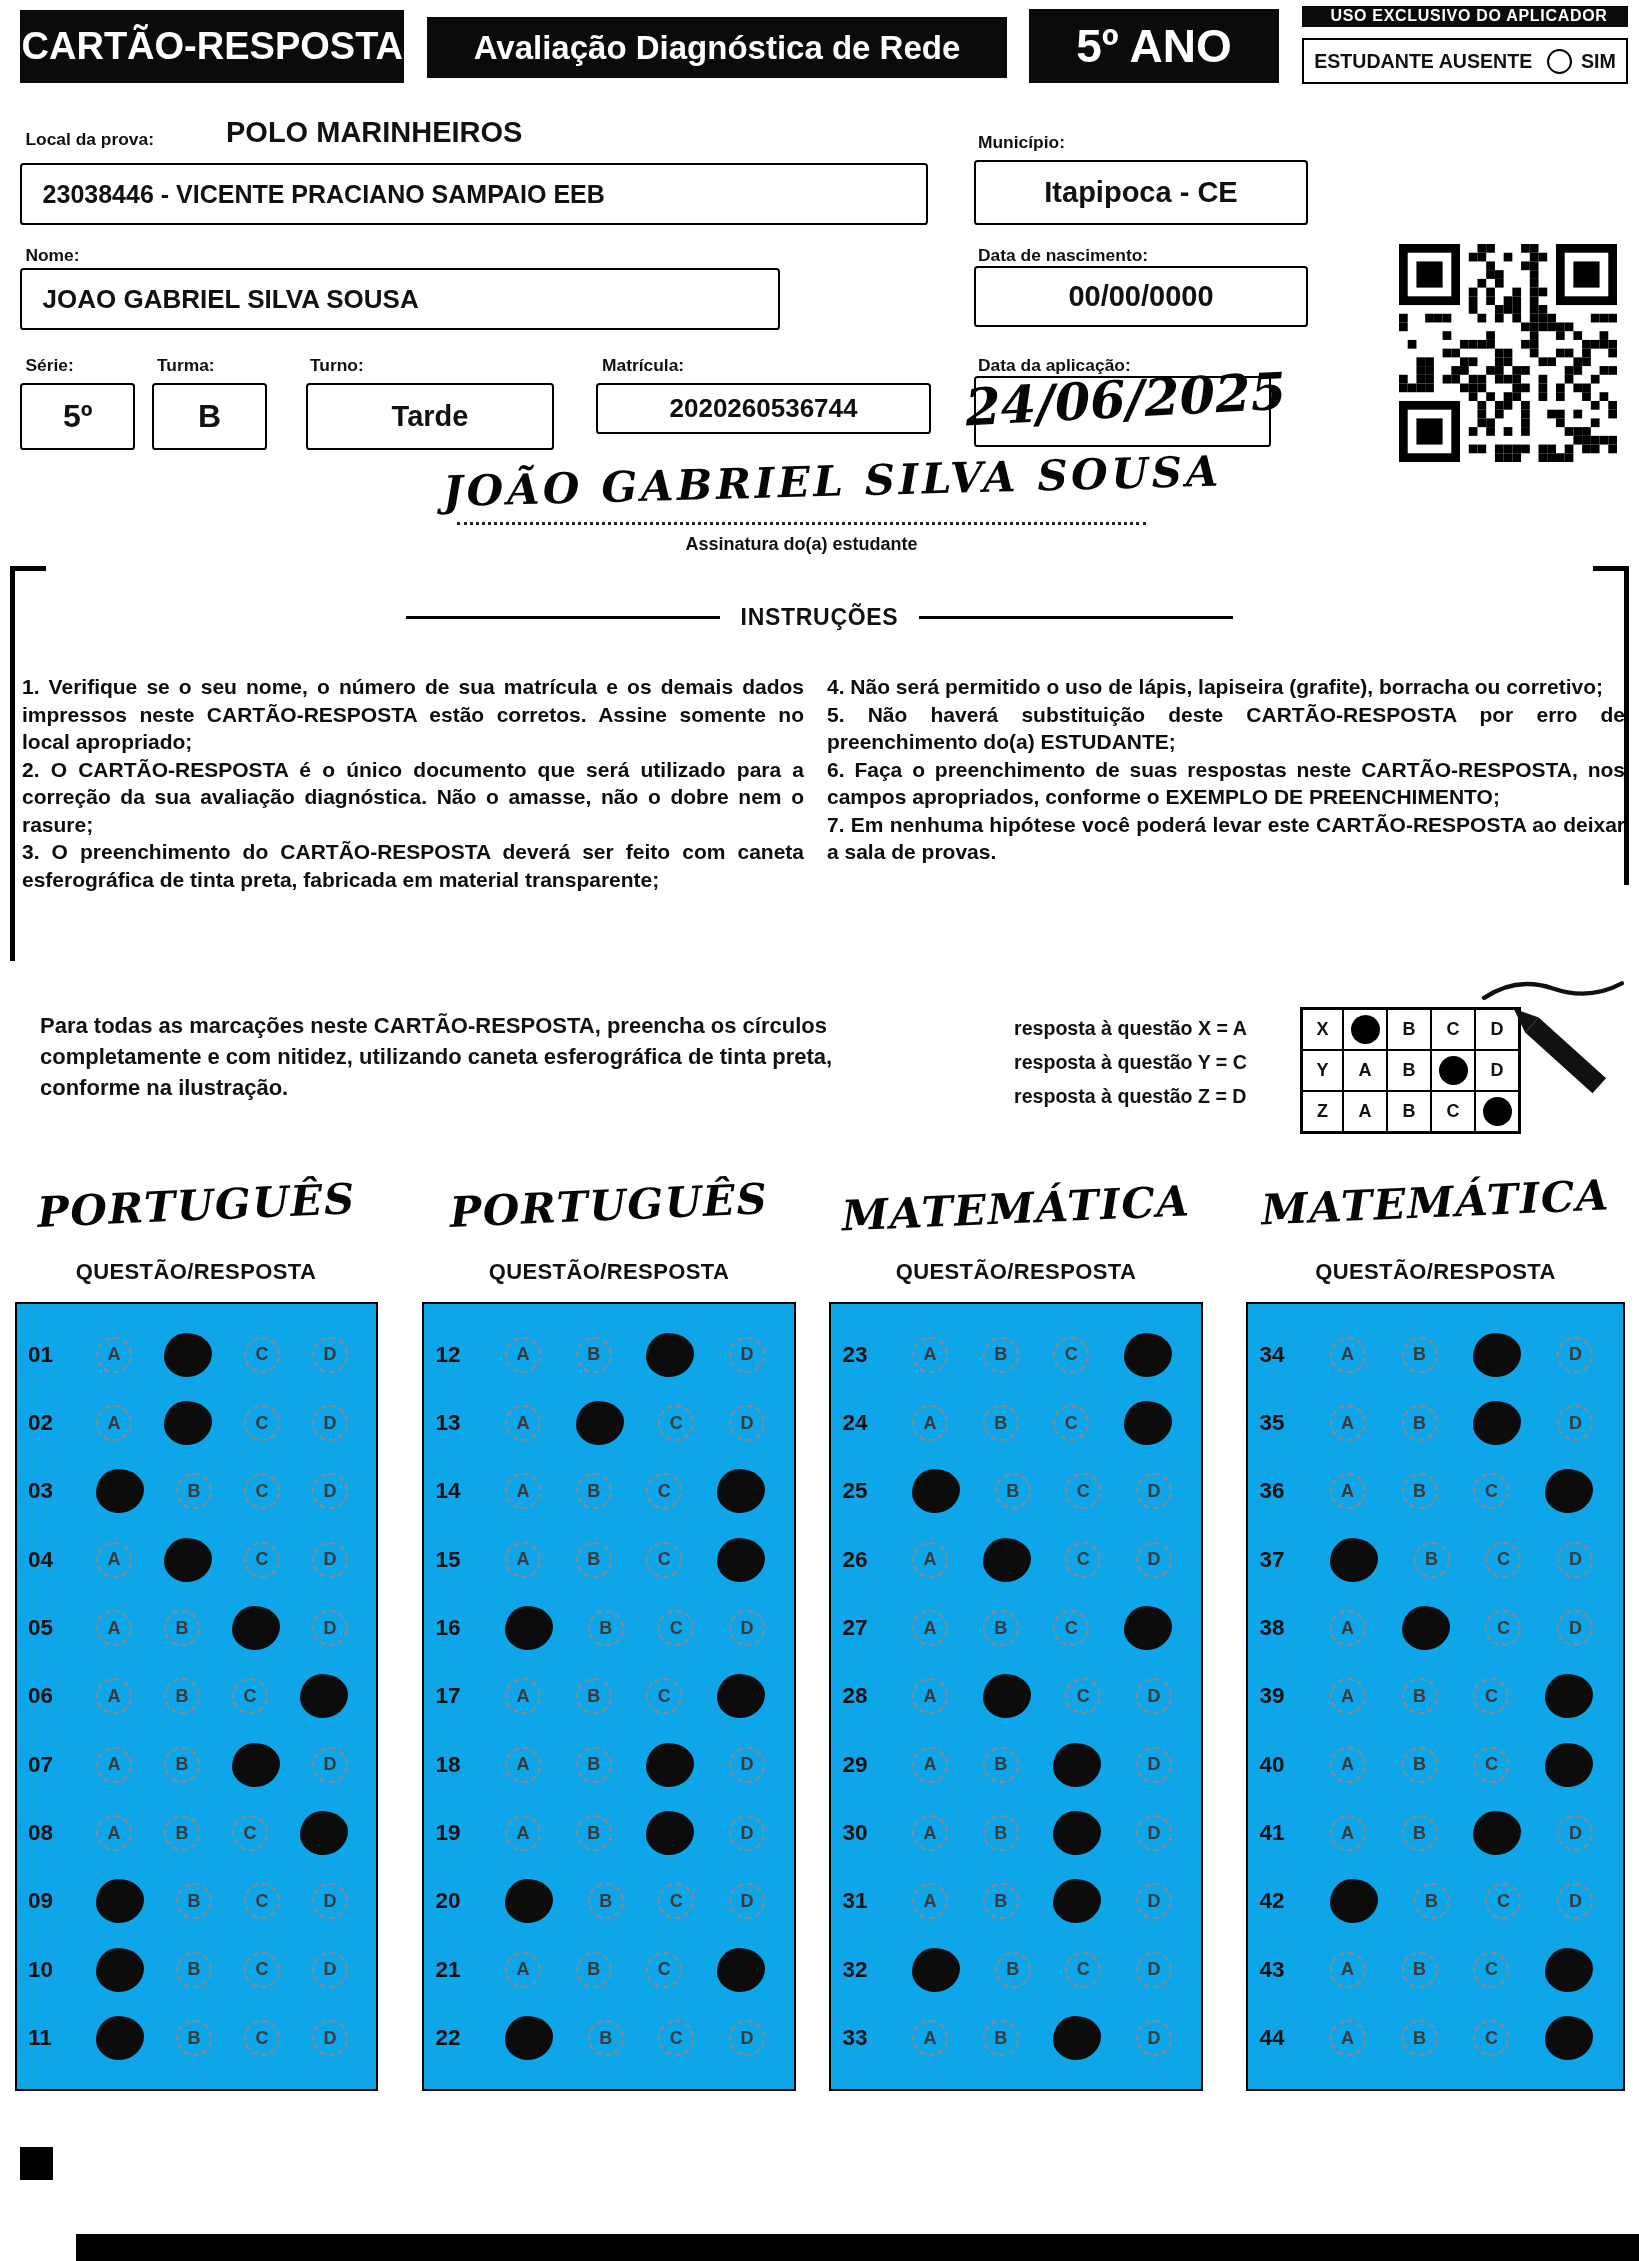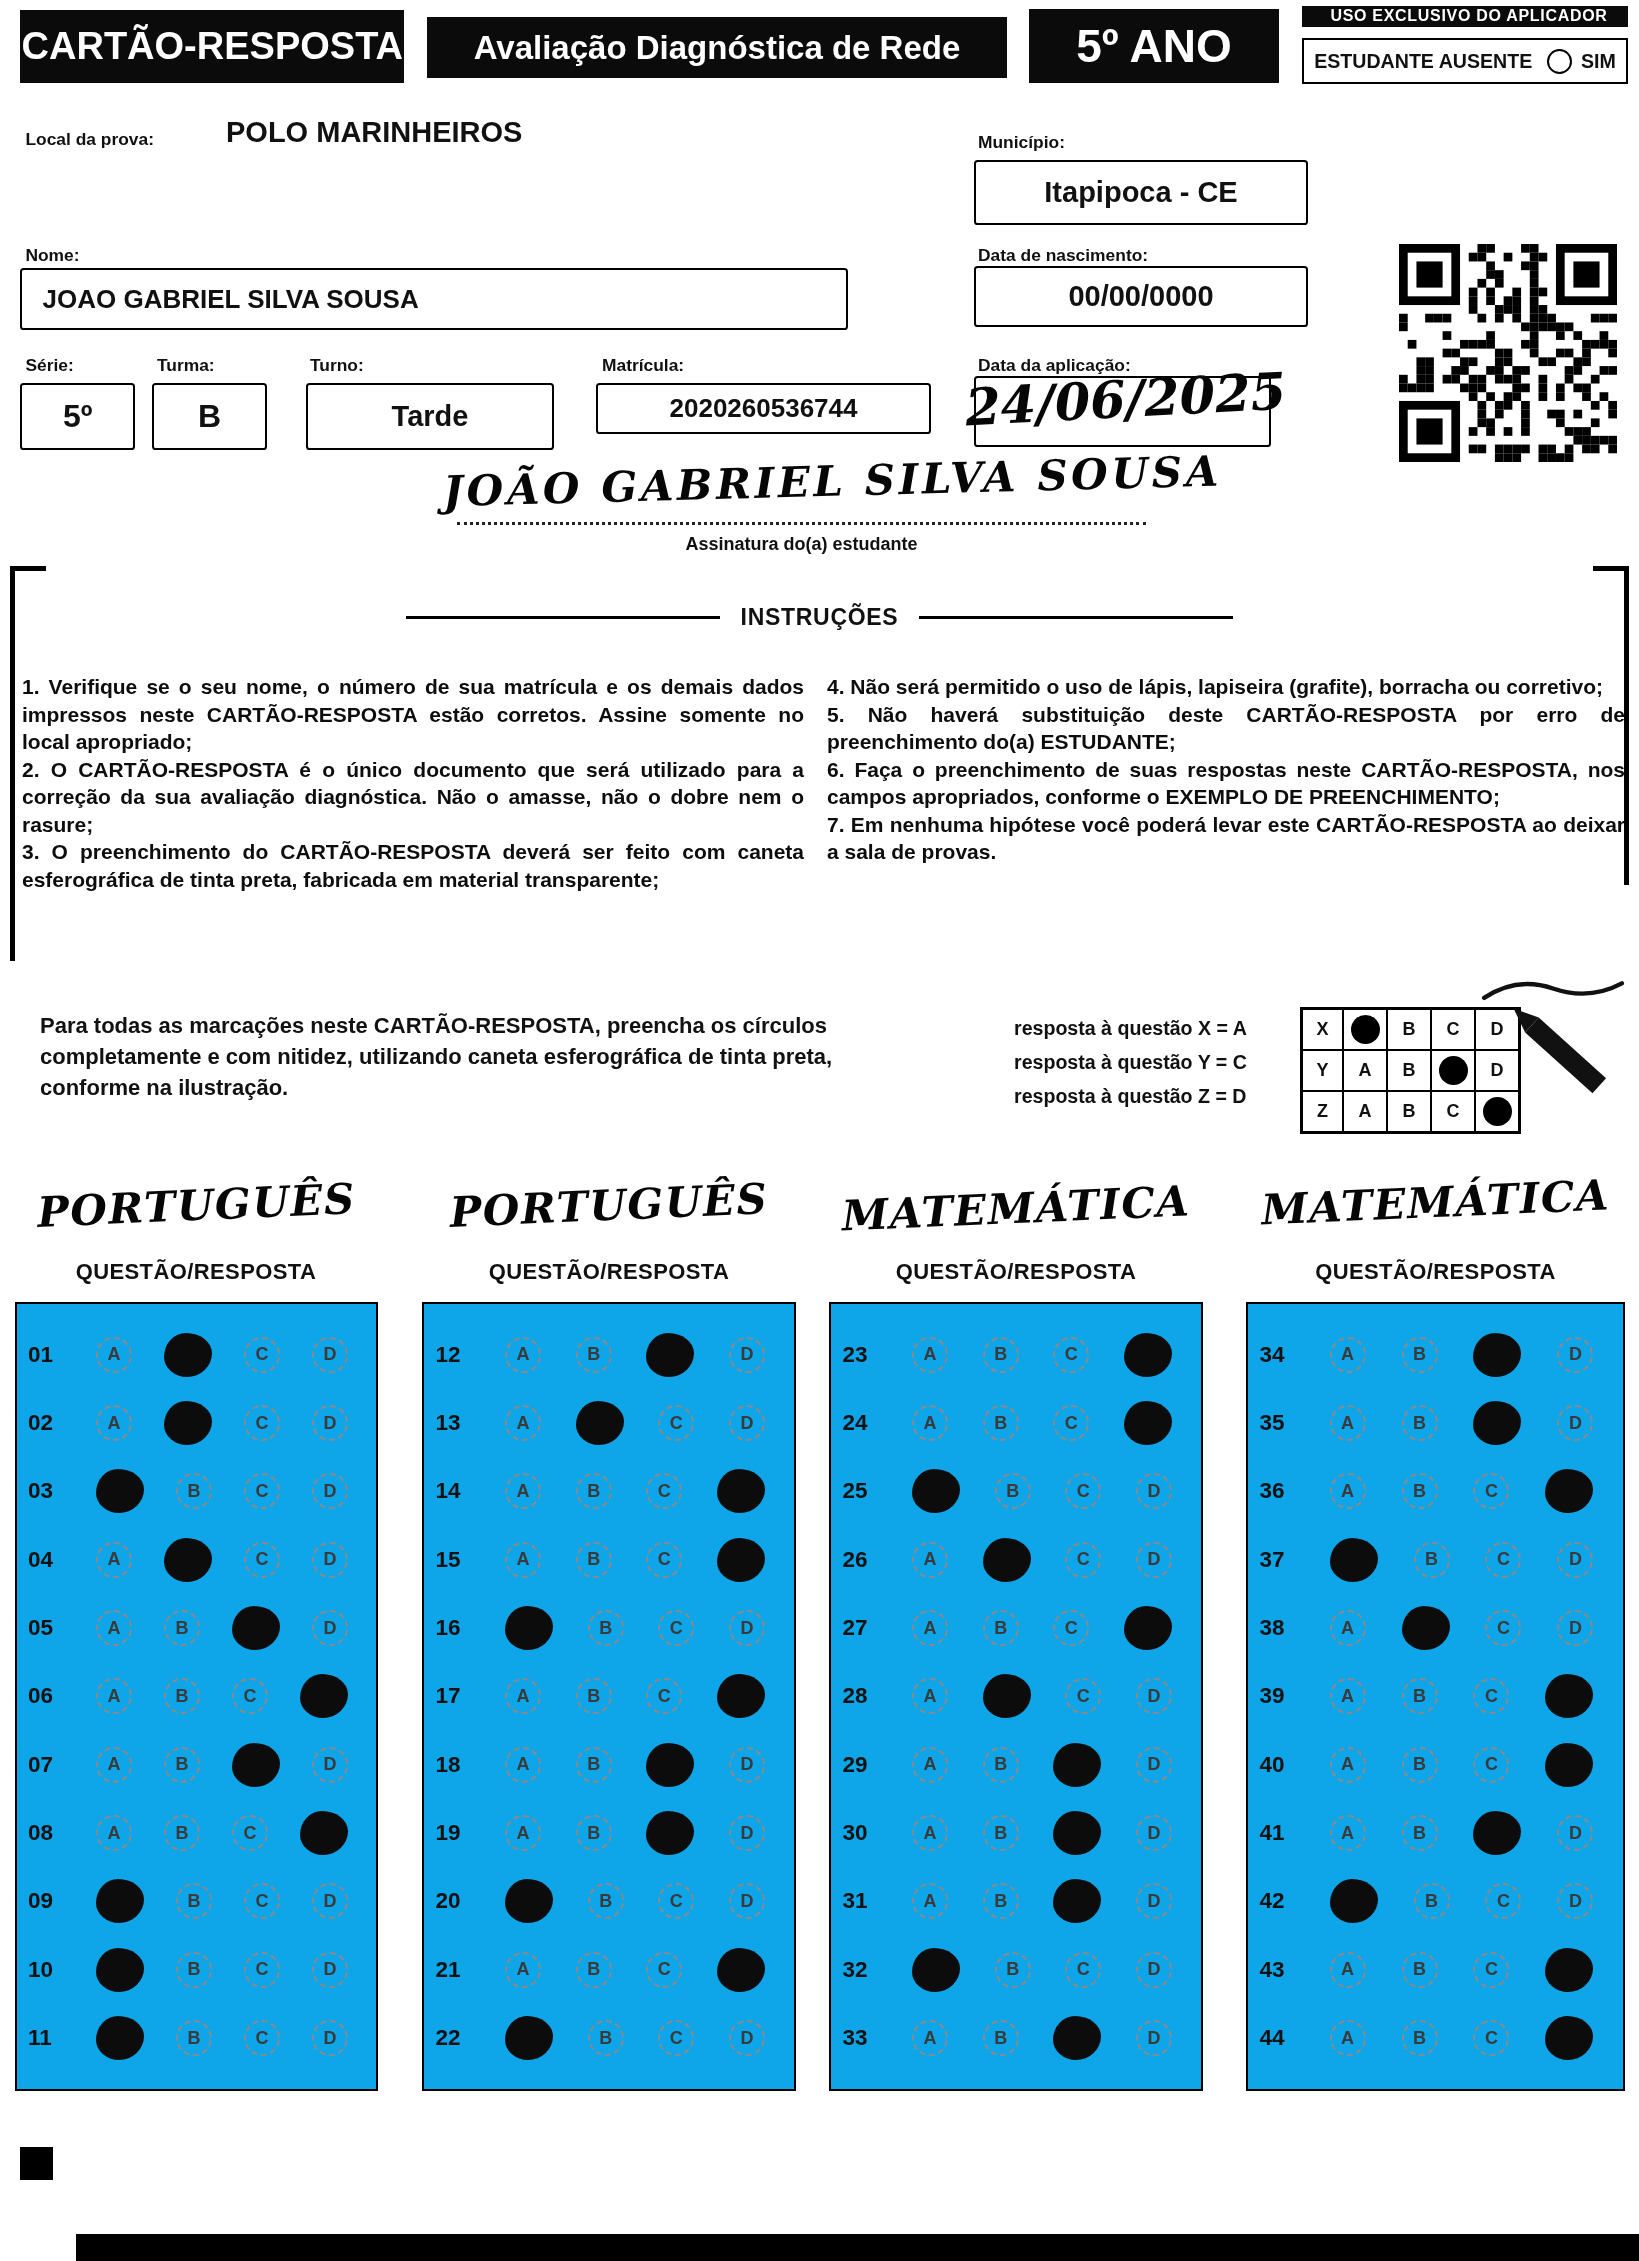--- a/index.html
+++ b/index.html
@@ -65,25 +65,26 @@
   <div class="abs blackbox hdr-grade">5º ANO</div>
   <div class="abs blackbox hdr-aplicador">USO EXCLUSIVO DO APLICADOR</div>
   <div class="abs absent-box">
     <span>ESTUDANTE AUSENTE</span>
     <span class="radio"></span>
     <span>SIM</span>
   </div>
 
   <div class="abs flabel" style="left:25.4px;top:129px;">Local da prova:</div>
   <div class="abs fvalue-big" style="left:226px;top:116px;">POLO MARINHEIROS</div>
+  <div class="abs fbox pad" style="left:20.3px;top:163px;width:908px;height:62px;font-size:25px;">23038446 - VICENTE PRACIANO SAMPAIO EEB</div>
   <div class="abs flabel" style="left:978px;top:132px;">Município:</div>
   <div class="abs fbox center" style="left:974px;top:160px;width:334px;height:65px;font-size:29px;">Itapipoca - CE</div>
 
   <div class="abs flabel" style="left:25.4px;top:245px;">Nome:</div>
-  <div class="abs fbox pad" style="left:20.3px;top:268px;width:828px;height:62px;font-size:26px;">JOAO GABRIEL SILVA SOUSA</div>
+  <div class="abs fbox pad" style="left:20.3px;top:268px;width:760px;height:62px;font-size:26px;">JOAO GABRIEL SILVA SOUSA</div>
   <div class="abs flabel" style="left:978px;top:245px;">Data de nascimento:</div>
   <div class="abs fbox center" style="left:974px;top:266px;width:334px;height:61px;font-size:29px;">00/00/0000</div>
   <svg id="qr-svg" class="abs" style="left:1399px;top:244px;" width="218" height="218" viewBox="0 0 300 300">
       <rect width="300" height="300" fill="#fff"></rect>
       <rect x="108" y="0" width="12" height="12" fill="#000"></rect>
       <rect x="120" y="0" width="12" height="12" fill="#000"></rect>
       <rect x="168" y="0" width="12" height="12" fill="#000"></rect>
       <rect x="180" y="0" width="12" height="12" fill="#000"></rect>
       <rect x="96" y="12" width="12" height="12" fill="#000"></rect>
       <rect x="108" y="12" width="12" height="12" fill="#000"></rect>

